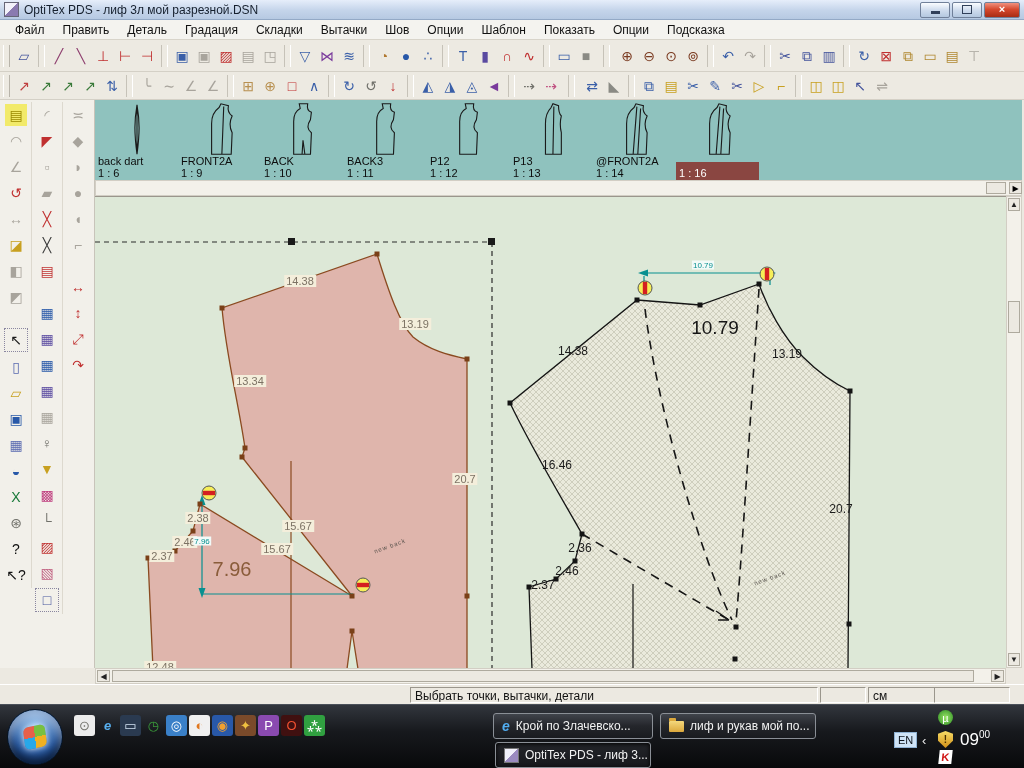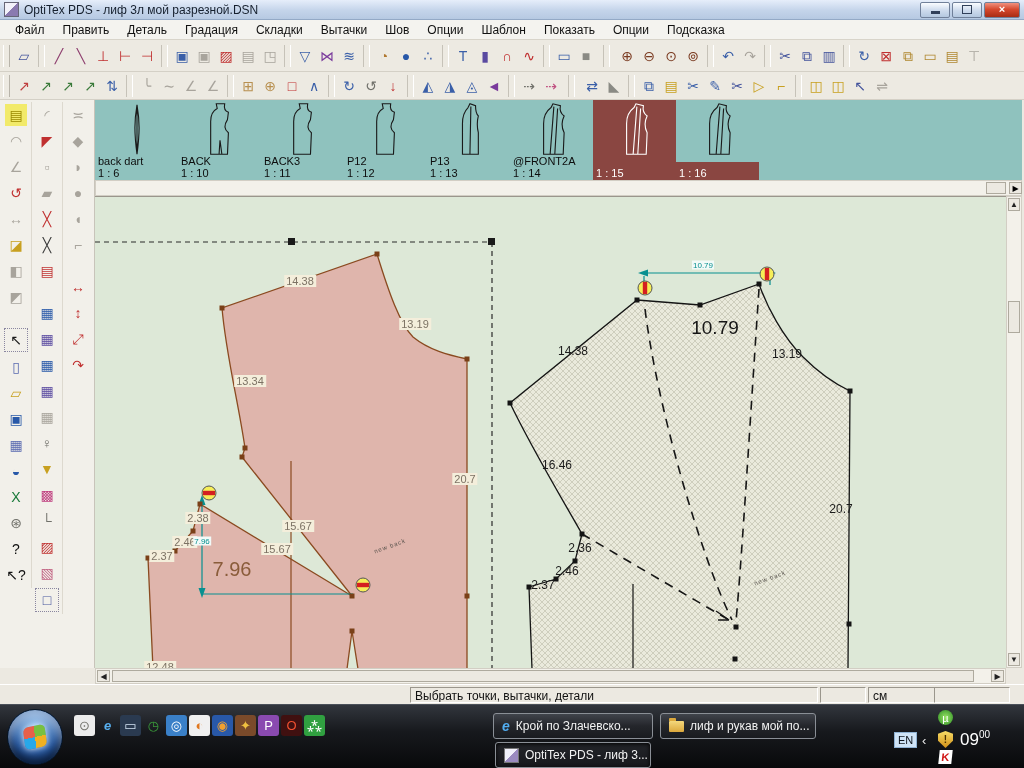--- a/index.html
+++ b/index.html
@@ -547,20 +547,27 @@
   <div id="thumbs">
       <div class="thumb">
         <div class="tshape"><svg width="44" height="56" viewBox="0 0 40 60">
             <path d="M20,4 C23,22 23,34 20,57 C17,34 17,22 20,4 Z M20,4 L20,57" fill="none" stroke="#1a1a1a" stroke-width="1.2"></path>
           </svg></div>
         <div class="tname">back dart</div>
         <div class="tscale">1 : 6</div>
       </div>
       <div class="thumb">
         <div class="tshape"><svg width="44" height="56" viewBox="0 0 40 60">
+            <path d="M11,57 L11,24 C11,15 15,10 19,7 L21,3 L29,5 C28,10 30,14 33,16 C29,24 31,30 33,34 L32,57 Z M24,6 L22,57" fill="none" stroke="#1a1a1a" stroke-width="1.2"></path>
+          </svg></div>
+        <div class="tname">FRONT2A</div>
+        <div class="tscale">1 : 9</div>
+      </div>
+      <div class="thumb">
+        <div class="tshape"><svg width="44" height="56" viewBox="0 0 40 60">
             <path d="M10,57 L10,22 C10,14 13,10 17,8 L16,3 L25,3 C24,8 26,11 29,12 L28,20 C24,26 25,31 29,34 L28,57 Z M19,57 L20,42 L22,57" fill="none" stroke="#1a1a1a" stroke-width="1.2"></path>
           </svg></div>
         <div class="tname">BACK</div>
         <div class="tscale">1 : 10</div>
       </div>
       <div class="thumb">
         <div class="tshape"><svg width="44" height="56" viewBox="0 0 40 60">
             <path d="M10,57 L10,22 C10,14 13,10 17,8 L16,3 L25,3 C24,8 26,11 29,12 L28,20 C24,26 25,31 29,34 L28,57 Z" fill="none" stroke="#1a1a1a" stroke-width="1.2"></path>
           </svg></div>
         <div class="tname">BACK3</div>
@@ -579,26 +586,20 @@
           </svg></div>
         <div class="tname">P13</div>
         <div class="tscale">1 : 13</div>
       </div>
       <div class="thumb">
         <div class="tshape"><svg width="44" height="56" viewBox="0 0 40 60">
             <path d="M11,57 L11,24 C11,15 15,10 19,7 L21,3 L29,5 C28,10 30,14 33,16 C29,24 31,30 33,34 L32,57 Z M22,6 L18,57 M26,8 L23,57" fill="none" stroke="#1a1a1a" stroke-width="1.2"></path>
           </svg></div>
         <div class="tname">@FRONT2A</div>
         <div class="tscale">1 : 14</div>
-      </div>
-      <div class="thumb sel">
-        <div class="tshape"><svg width="44" height="56" viewBox="0 0 40 60">
-            <path d="M11,57 L11,24 C11,15 15,10 19,7 L21,3 L29,5 C28,10 30,14 33,16 C29,24 31,30 33,34 L32,57 Z M22,6 L18,57 M26,8 L23,57" fill="none" stroke="#ffffff" stroke-width="1.2"></path>
-          </svg></div>
-        <div class="tscale">1 : 15</div>
       </div>
       <div class="thumb">
         <div class="tshape"><svg width="44" height="56" viewBox="0 0 40 60">
             <path d="M11,57 L11,24 C11,15 15,10 19,7 L21,3 L29,5 C28,10 30,14 33,16 C29,24 31,30 33,34 L32,57 Z M22,6 L18,57 M26,8 L23,57" fill="none" stroke="#1a1a1a" stroke-width="1.2"></path>
           </svg></div>
         <div class="tband"></div>
         <div class="tscale white">1 : 16</div>
       </div>
     </div>
 

